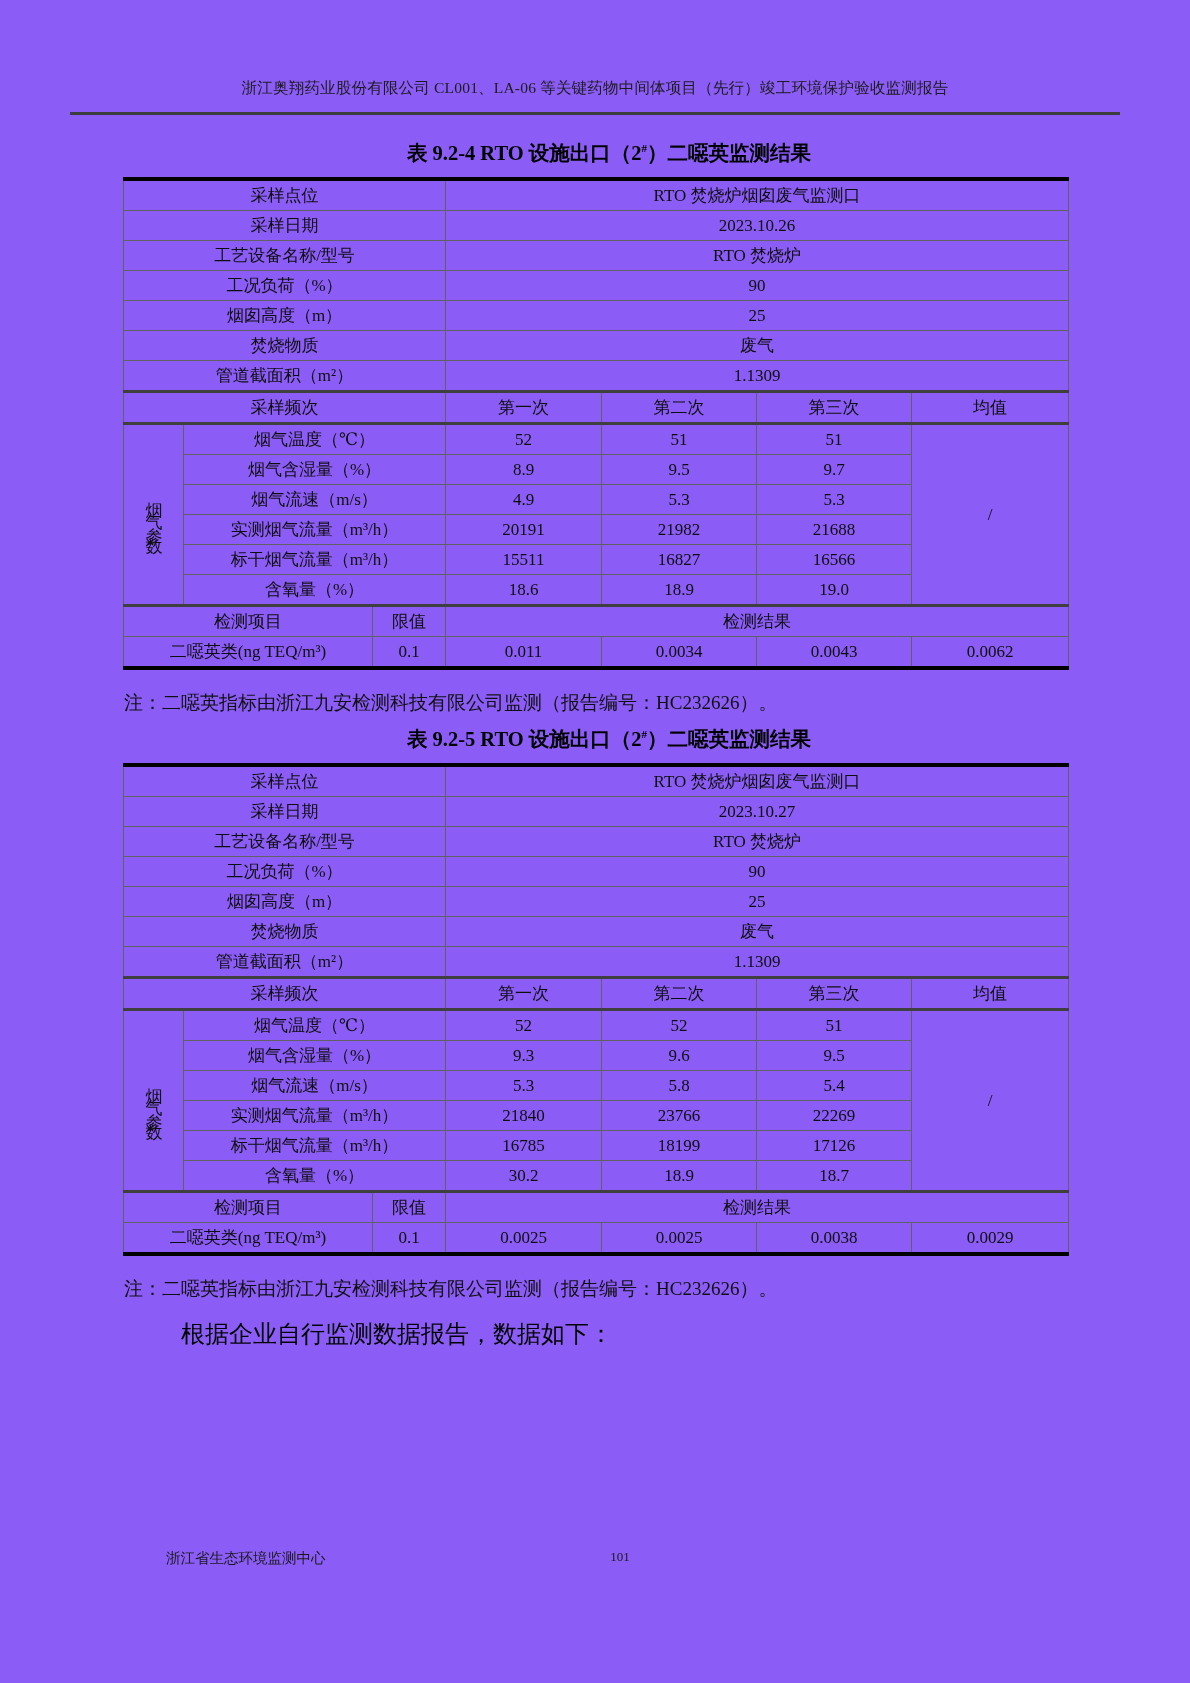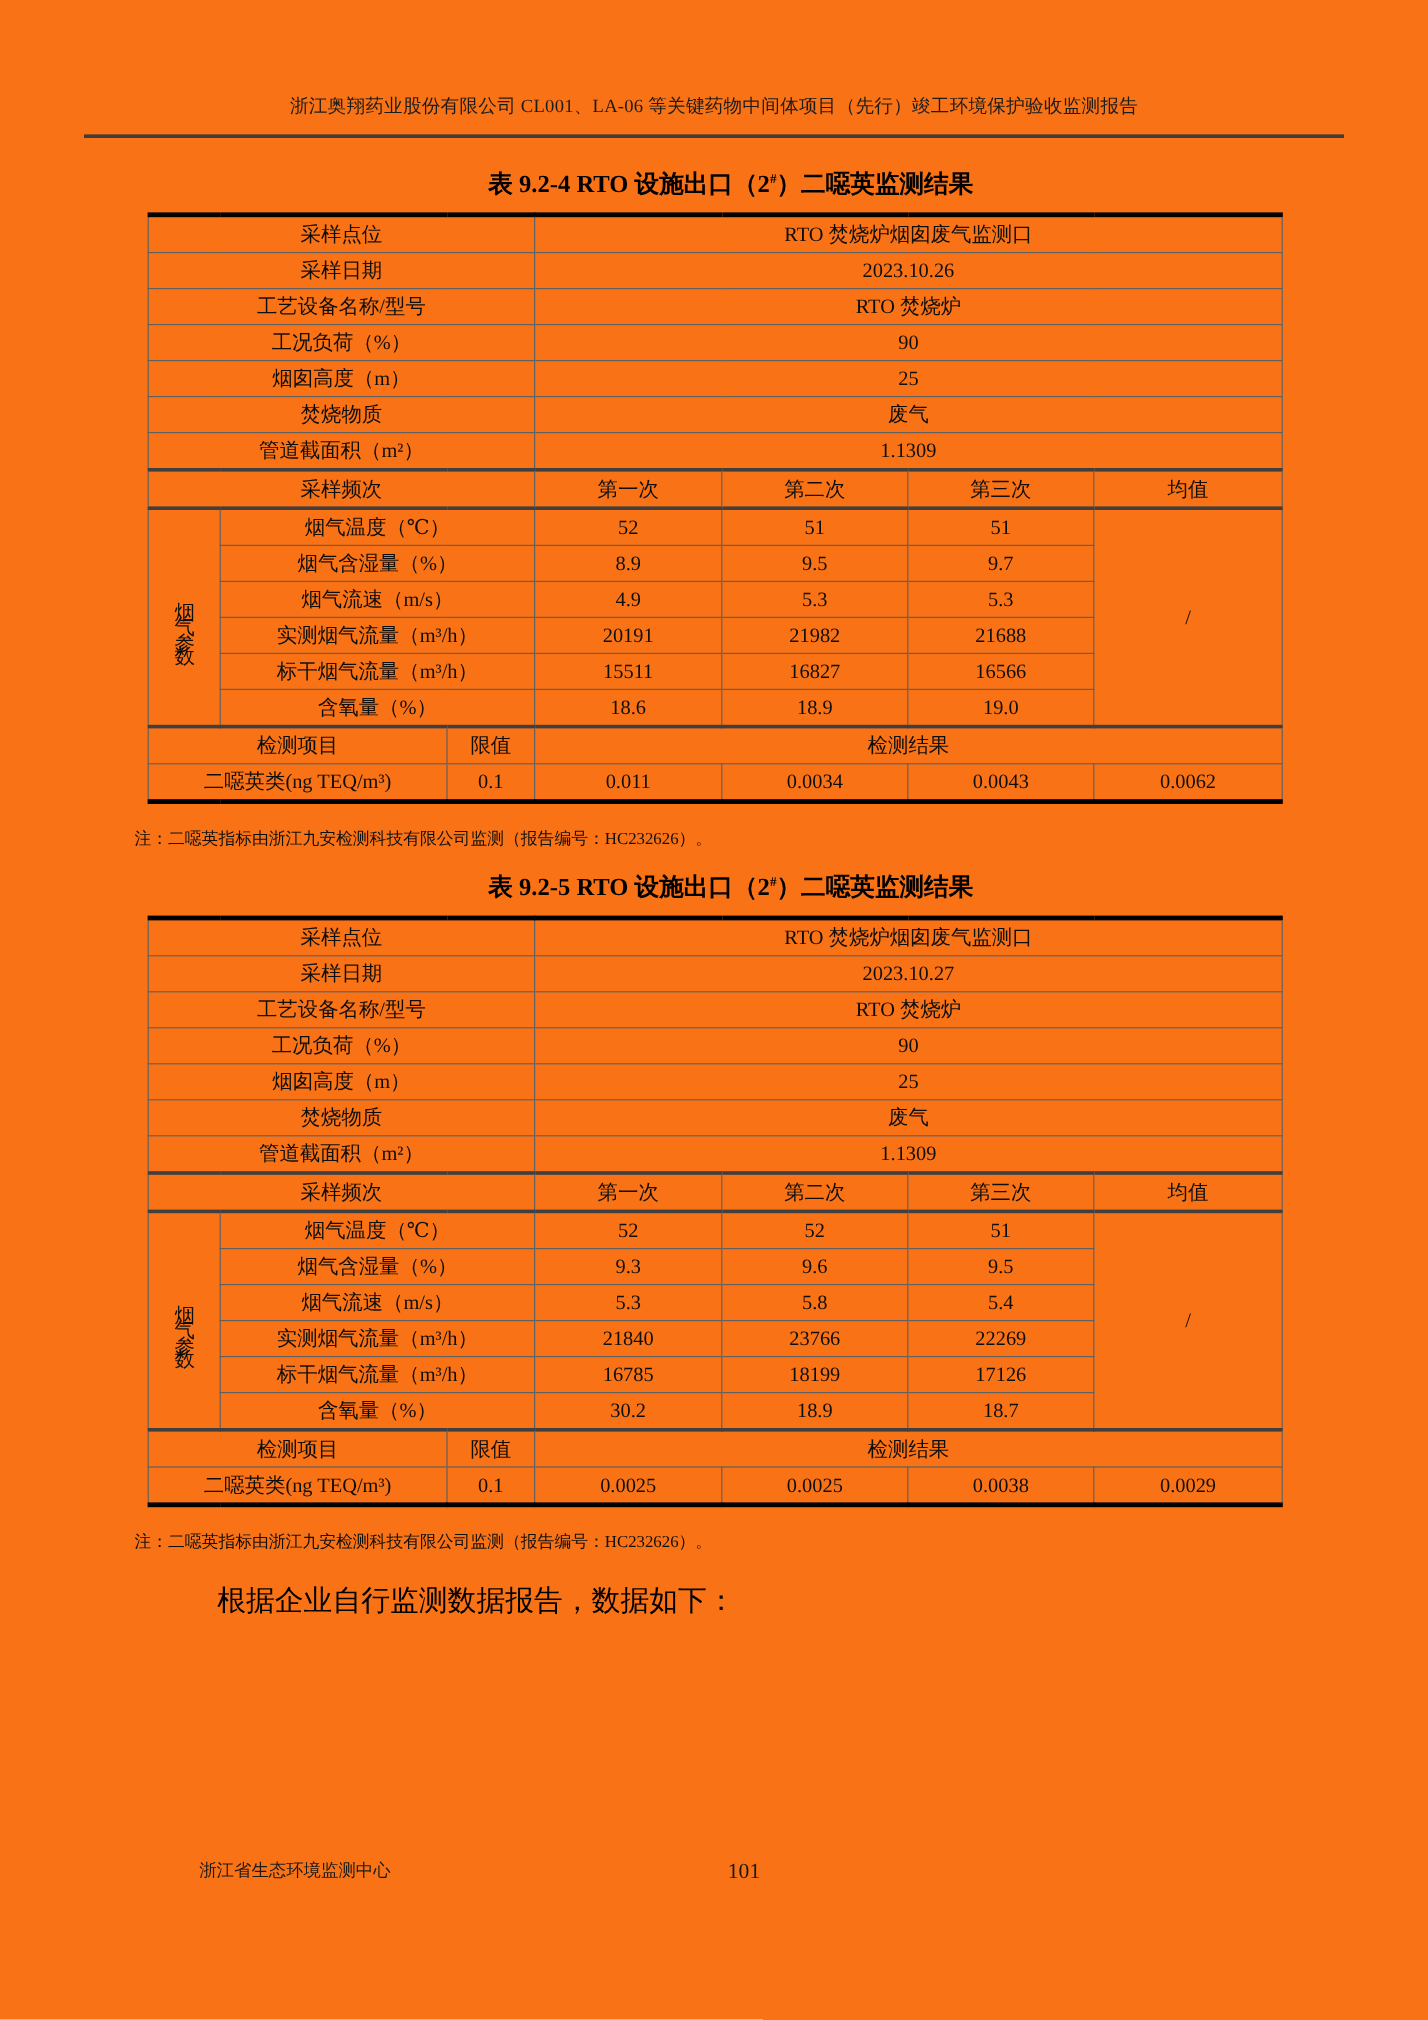--- a/index.html
+++ b/index.html
@@ -1,18 +1,18 @@
 <!DOCTYPE html>
 <html><head>
 <meta charset="utf-8">
 <style>
   html,body { margin:0; padding:0; background:#e8e8e8; }
   .page {
     position:relative; width:1190px; height:1683px; margin:0 auto;
-    background:#f97316; color:#000;
+    background:#8b5cf6; color:#000;
     font-family:"Liberation Serif","DejaVu Serif",serif;
     overflow:hidden;
   }
   .doc-header {
     position:absolute; top:78px; left:60px; right:60px;
     text-align:center; font-size:15.5px; color:#1c1c1c; letter-spacing:.2px;
     white-space:nowrap;
   }
   .doc-header-rule {
     position:absolute; top:112px; left:70px; width:1050px; height:3px;
@@ -40,35 +40,35 @@
     font-size:17px; color:#0e0e0e;
     overflow:hidden; white-space:nowrap;
   }
   table.rpt tr.bts > td { border-top:3px solid #3f3f3f; }
   .vtext {
     display:inline-block;
     writing-mode:vertical-lr; text-orientation:upright;
     letter-spacing:.72em; line-height:1.05; font-size:17px;
   }
   .note {
-    position:absolute; left:112px; font-size:14px; color:#101010;
+    position:absolute; left:124px; font-size:19px; color:#101010;
     white-space:nowrap;
   }
   #note1 { top:690px; }
   #note2 { top:1276px; }
   .para {
     position:absolute; top:1318px; left:181px;
     font-size:24px; color:#000; white-space:nowrap;
   }
   .footer-org {
     position:absolute; top:1549px; left:166px; font-size:14.5px; color:#1a1a1a;
   }
   .footer-page {
     position:absolute; top:1549px; left:545px; width:150px; text-align:center;
-    font-size:18px; color:#1a1a1a;
+    font-size:13px; color:#1a1a1a;
   }
 </style>
 </head>
 <body>
 
 <div class="page">
 
   <div class="doc-header">浙江奥翔药业股份有限公司 CL001、LA-06 等关键药物中间体项目（先行）竣工环境保护验收监测报告</div>
   <div class="doc-header-rule"></div>
 

